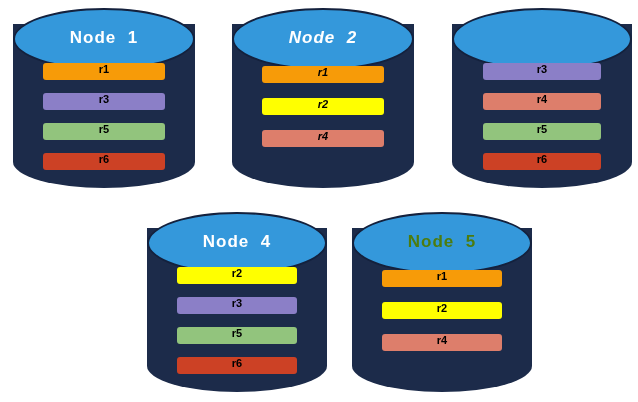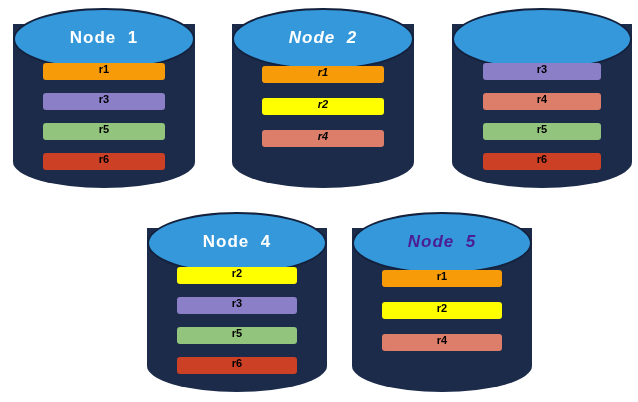--- a/index.html
+++ b/index.html
@@ -144,20 +144,20 @@
         <div class="bar" style="background: rgb(139, 127, 199); width: 120px; color: rgb(0, 0, 0); margin-top: 13px;">r3</div>
         <div class="bar" style="background: rgb(146, 196, 125); width: 120px; color: rgb(0, 0, 0); margin-top: 13px;">r5</div>
         <div class="bar" style="background: rgb(204, 65, 37); width: 120px; color: rgb(0, 0, 0); margin-top: 13px;">r6</div>
       </div>
     </div>
     <div class="node" style="left: 352px; top: 212px; width: 180px; height: 180px;">
       <div class="cyl">
         <div class="cyl-body" style="background: rgb(28, 43, 74);"></div>
         <div class="cyl-top" style="background: rgb(52, 152, 219); border-color: rgb(20, 33, 61);"></div>
       </div>
-      <div class="node-title" style="color: #4c1d95; font-style: italic;">Node  5</div>
+      <div class="node-title" style="color: #4d7c0f;">Node  5</div>
       <div class="bars" style="top: 58px;">
         <div class="bar" style="background: rgb(247, 155, 8); width: 120px; color: rgb(0, 0, 0);">r1</div>
         <div class="bar" style="background: rgb(255, 255, 0); width: 120px; color: rgb(0, 0, 0); margin-top: 15px;">r2</div>
         <div class="bar" style="background: rgb(221, 126, 107); width: 120px; color: rgb(0, 0, 0); margin-top: 15px;">r4</div>
       </div>
     </div>
   </div>
 
 </body></html>

